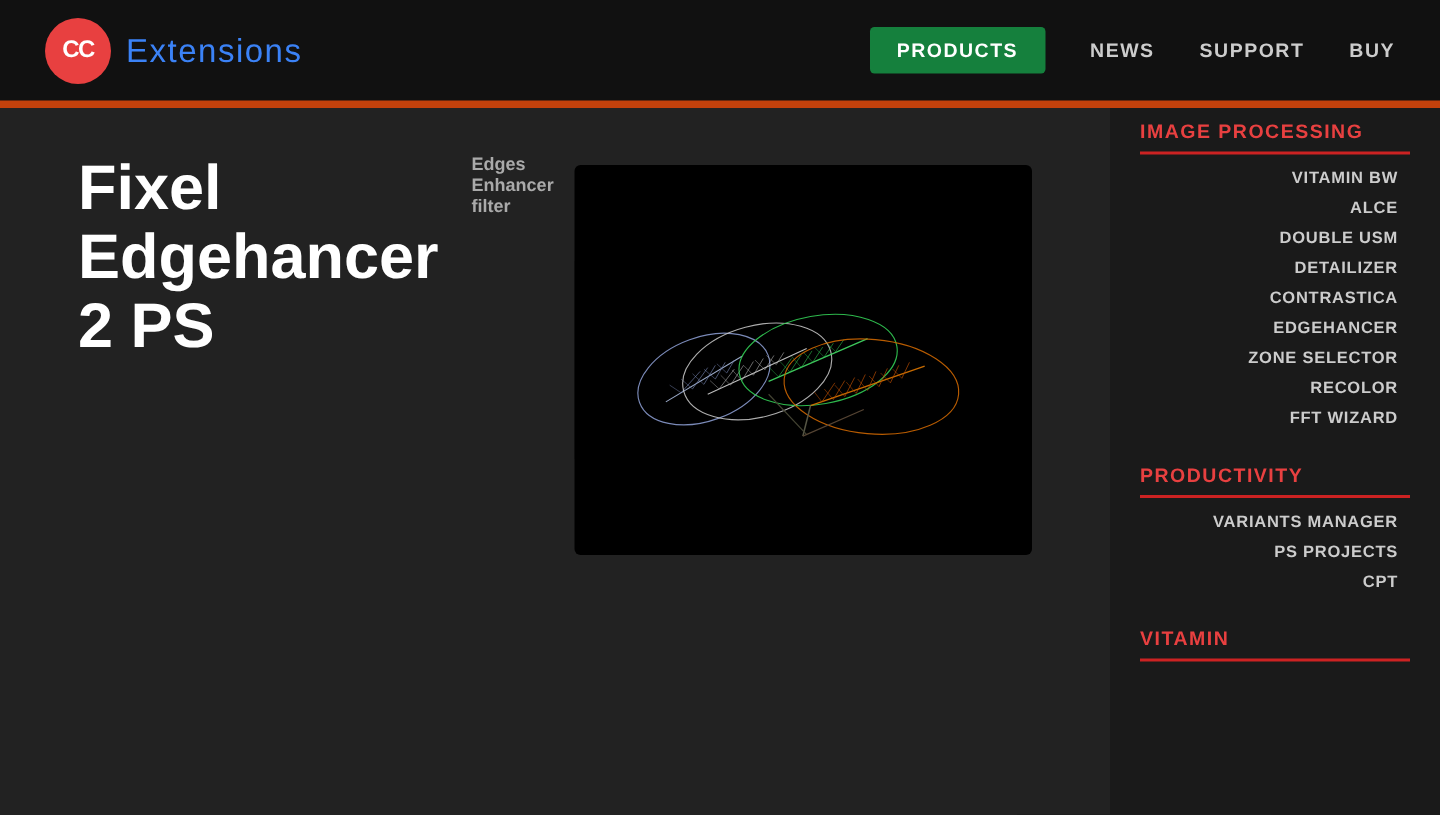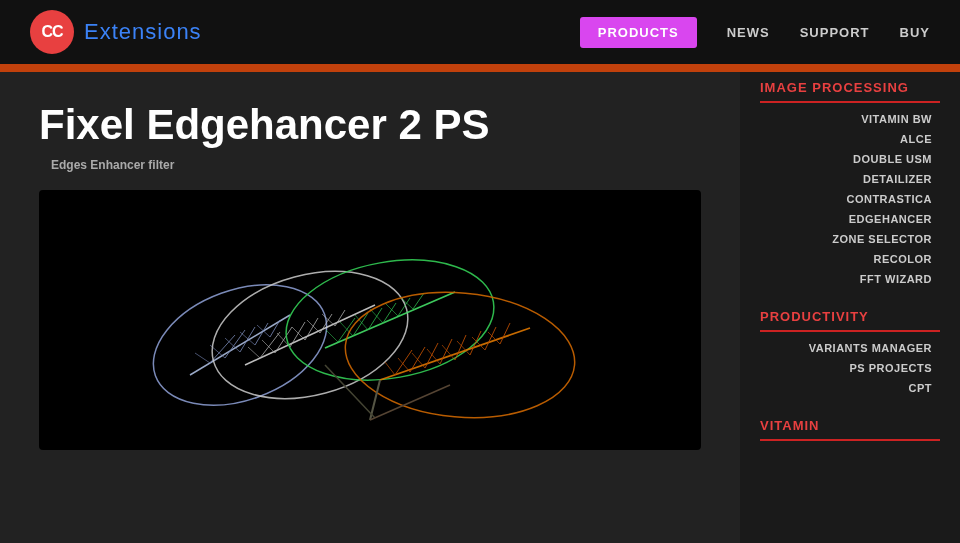--- a/index.html
+++ b/index.html
@@ -10,21 +10,21 @@
       font-family: Arial, sans-serif;
       overflow: hidden;
     }
 
     
     #header {
       background: #111111;
       height: 72px;
       display: flex;
       padding: 0 30px;
-      border-bottom: 8px solid #c2410c;
+      border-bottom: 5px solid #c2410c;
     }
     #logo-area {
       display: flex;
       align-items: center;
       gap: 10px;
       flex: 1;
     }
     #logo-circle {
       width: 44px;
       height: 44px;
@@ -51,43 +51,43 @@
     }
     .nav-item {
       color: #cccccc;
       font-size: 13px;
       font-weight: bold;
       letter-spacing: 1px;
       cursor: pointer;
       text-decoration: none;
     }
     #nav-products {
-      background: #d946ef;
+      background: #15803d;
       color: white;
       padding: 8px 18px;
       border-radius: 3px;
       font-size: 13px;
       font-weight: bold;
       letter-spacing: 1px;
       cursor: pointer;
     }
 
     
     #main {
       display: flex;
       height: calc(543px - 72px);
     }
 
     
     #content {
       flex: 1;
       background: #222222;
-      padding: 30px 39px;
-      display: flex;
-      flex-direction: column;
+      padding: 30px 52px;
+      display: flex;
+      flex-direction: row;
       gap: 10px;
     }
     #product-title {
       color: white;
       font-size: 42px;
       font-weight: bold;
       line-height: 1.1;
     }
     #product-subtitle {
       color: #aaaaaa;

